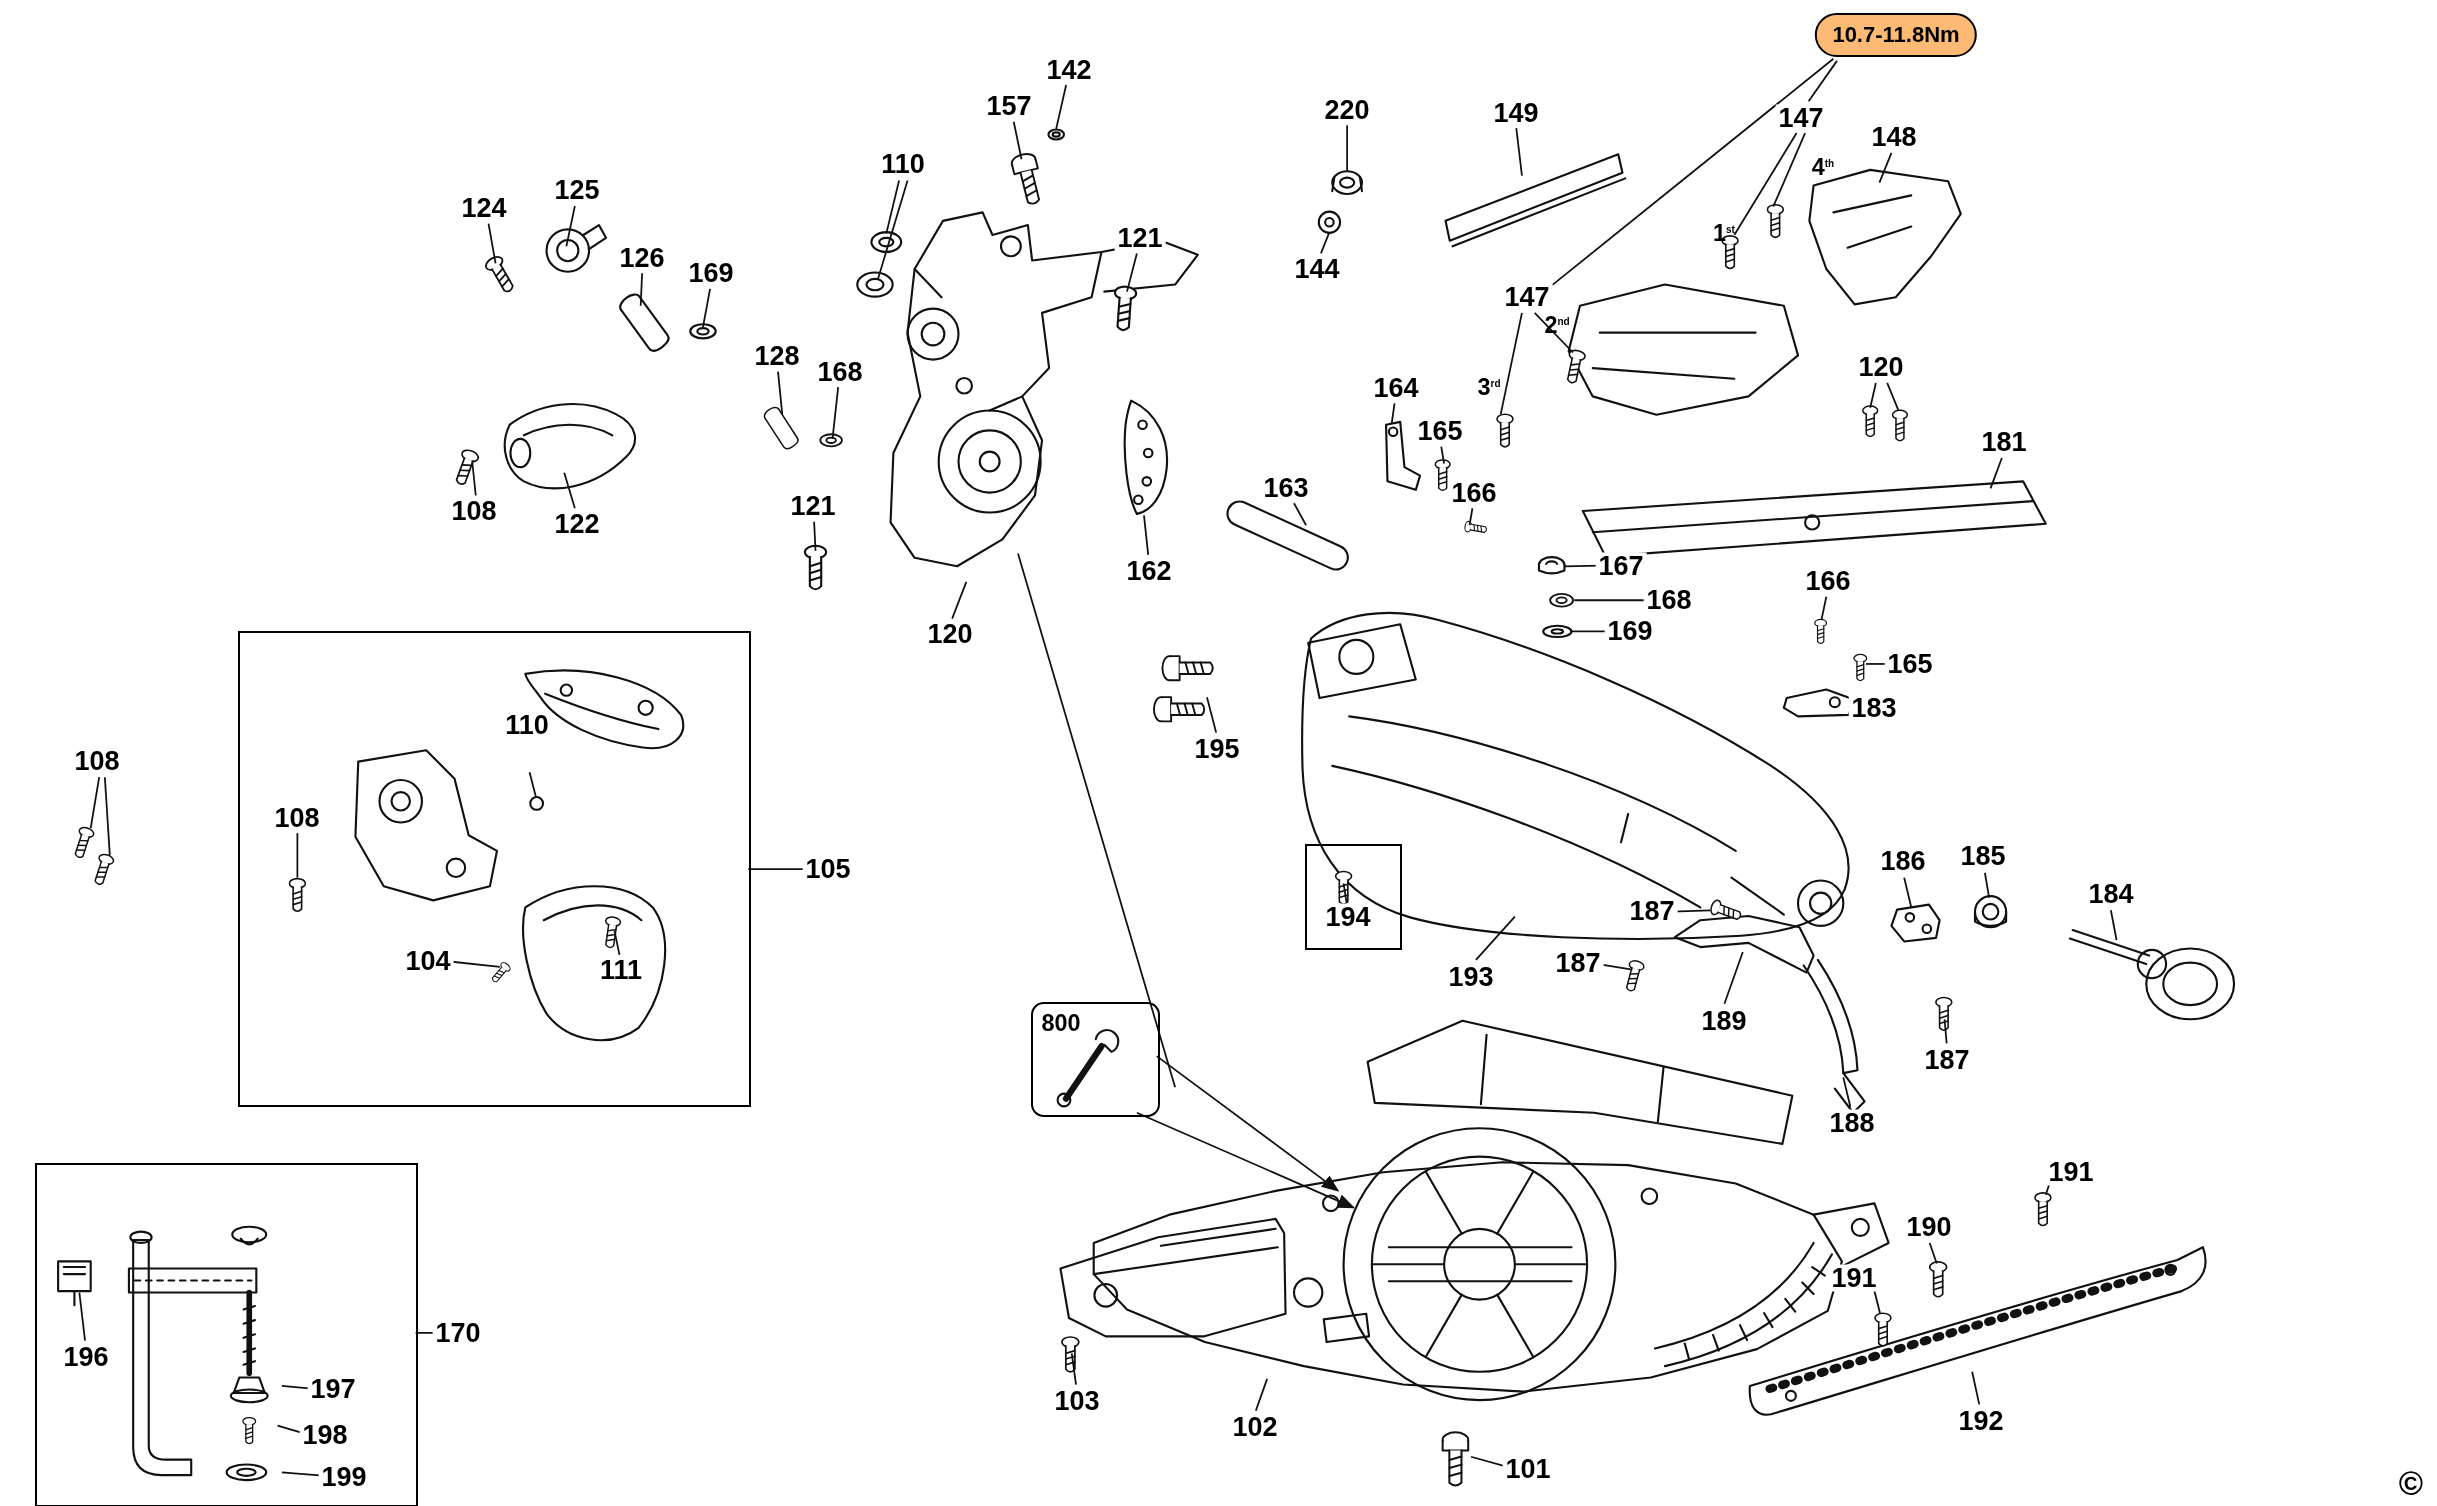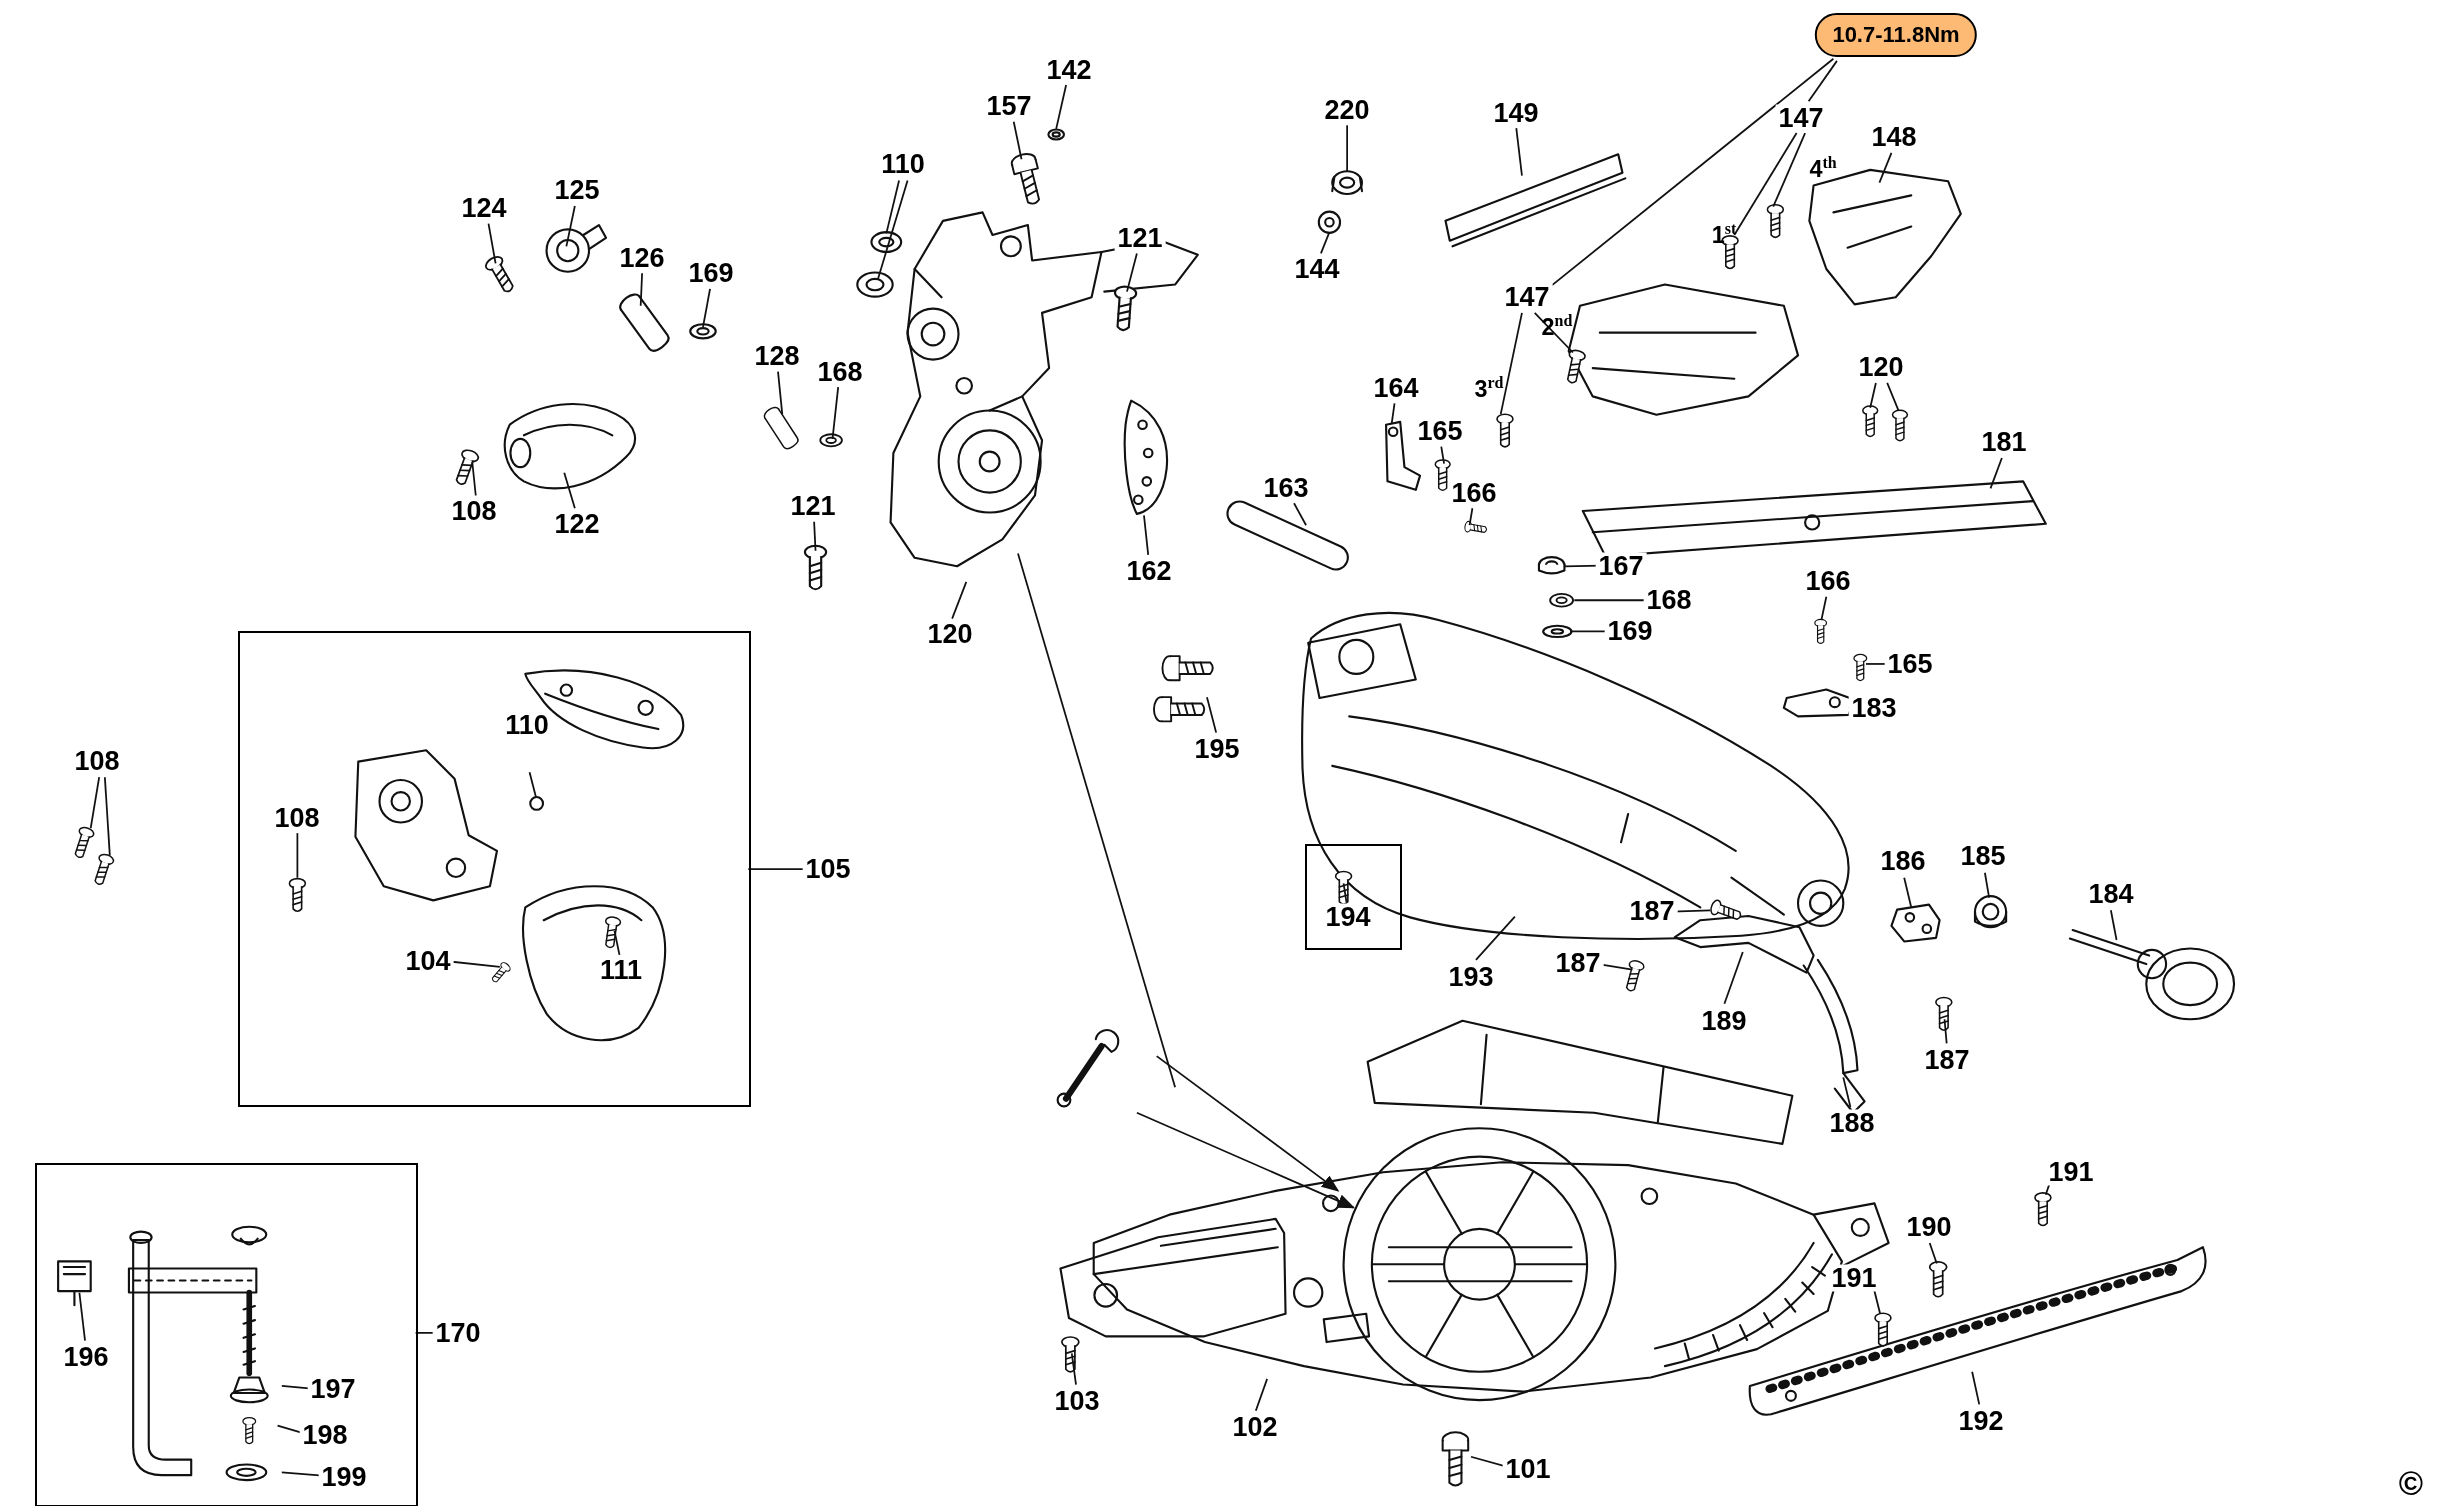--- a/index.html
+++ b/index.html
@@ -2,21 +2,21 @@
 <html style="font-size:11.3px"><head>
 <meta charset="utf-8">
 <style>
   html,body{margin:0;padding:0;background:#fff;}
   #stage{position:relative;width:2438px;height:1507px;background:#ffffff;
          font-family:"Liberation Sans",sans-serif;overflow:hidden;}
   svg.art{position:absolute;left:0;top:0;z-index:0;}
   .lbl{position:absolute;transform:translate(-50%,-50%);font-weight:bold;font-size:27px;
        color:#000;background:#fff;padding:0 2.8px;line-height:1;white-space:nowrap;z-index:3;}
   .ord{font-size:23.4px;background:transparent;}
-  .ord sup{font-size:16px;font-family:Liberation Serif, serif;}
+  .ord sup{font-size:10px;}
   .gbox{position:absolute;border:2.1px solid #000;z-index:1;}
   .detail-box{position:absolute;border:2.8px solid #000;border-radius:12.7px;z-index:2;background:transparent;}
   .detail-num{position:absolute;top:5.7px;left:8.5px;font-weight:bold;font-size:23.4px;}
   .torque{position:absolute;transform:translate(-50%,-50%);border:2.1px solid #000;border-radius:33px;
           padding:7px 15.6px;font-weight:bold;font-size:22px;background:#fdba74;z-index:3;white-space:nowrap;}
   .copyright{position:absolute;transform:translate(-50%,-50%);font-weight:bold;font-size:33px;z-index:3;}
 </style>
 </head>
 <body>
 
@@ -350,20 +350,23 @@
     <line x1="1438" y1="782" x2="1660" y2="1536"></line>
     <line x1="1634" y1="1492" x2="1890" y2="1682" marker-end="url(#arrow)"></line>
     <line x1="1606" y1="1572" x2="1912" y2="1706" marker-end="url(#arrow)"></line>
   </g>
 </svg>
 
   <div class="gbox" style="left:238px;top:631px;width:509px;height:472px;"></div>
   <div class="gbox" style="left:35px;top:1163px;width:379px;height:340px;"></div>
   <div class="gbox" style="left:1305px;top:844px;width:93px;height:102px;"></div>
 
+  <div class="detail-box" style="left:1031px;top:1002px;width:125px;height:111px;">
+    <span class="detail-num">800</span>
+  </div>
 
   <div class="torque" style="left:1896px;top:35px;">
     <span>10.7-11.8Nm</span>
   </div>
 
   <div class="lbl" style="left:1009px;top:106px">157</div>
   <div class="lbl" style="left:1069px;top:70px">142</div>
   <div class="lbl" style="left:903px;top:164px">110</div>
   <div class="lbl" style="left:484px;top:208px">124</div>
   <div class="lbl" style="left:577px;top:190px">125</div>

